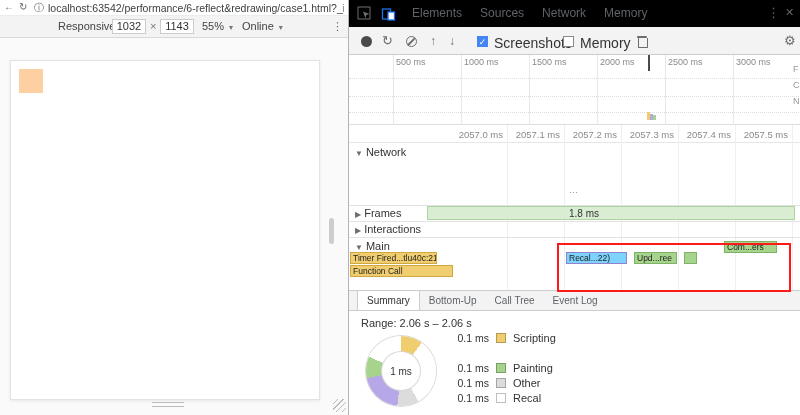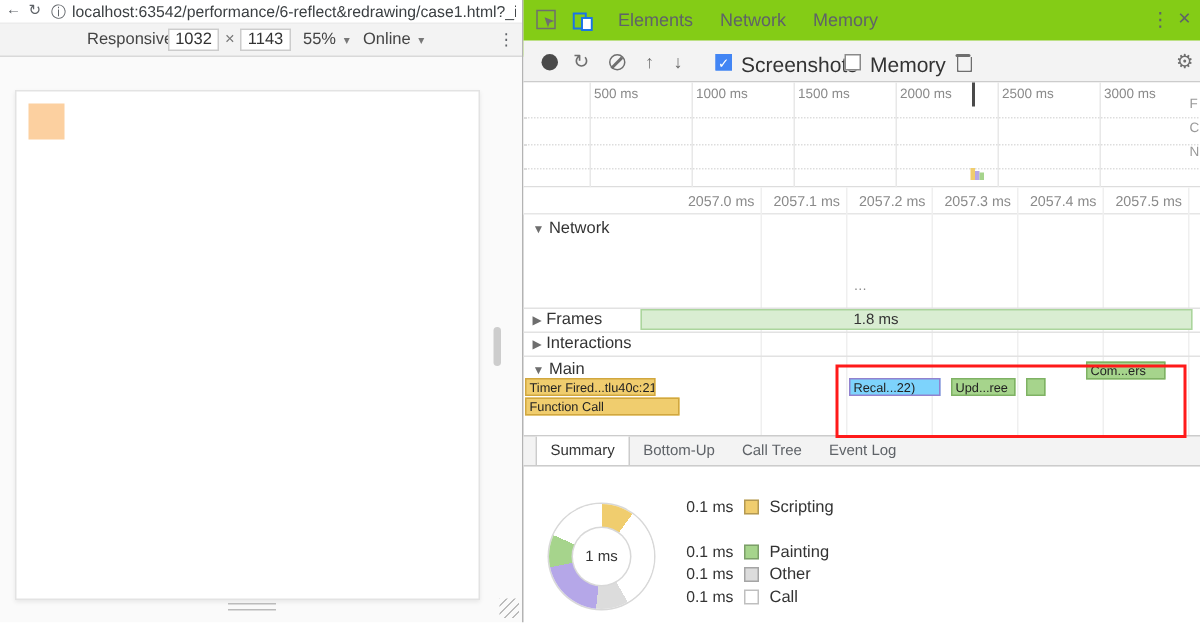--- a/index.html
+++ b/index.html
@@ -15,21 +15,21 @@
   .devicebar .caret{font-size:8px;color:#777;margin-left:2px}
   .dim-input{position:absolute;top:3px;width:34px;height:15px;border:1px solid #ccc;background:#fff;font-size:11px;text-align:center;line-height:13px;color:#333}
   .workspace{position:absolute;left:0;top:38px;width:348px;height:377px;background:#fafafa}
   .page{position:absolute;left:10px;top:22px;width:310px;height:340px;background:#fff;border:1px solid #e3e3e3;box-shadow:0 1px 3px rgba(0,0,0,.08)}
   .orange-box{position:absolute;left:8px;top:8px;width:24px;height:24px;background:#fcd0a0}
   .vthumb{position:absolute;left:329px;top:180px;width:5px;height:26px;background:#cdcdcd;border-radius:3px}
   .hhandle{position:absolute;left:152px;top:364px;width:32px;height:5px;border-top:1px solid #bbb;border-bottom:1px solid #bbb}
   .resize-corner{position:absolute;left:333px;top:361px;width:13px;height:13px;background:repeating-linear-gradient(135deg,transparent 0 3px,#bbb 3px 4px)}
   
   #devtools{position:absolute;left:348px;top:0;width:452px;height:415px;background:#fff;border-left:1px solid #b3b3b3}
-  .tabbar{position:absolute;left:0;top:0;width:452px;height:38px;background:#84cc16;border-bottom:1px solid #ccc}
+  .tabbar{position:absolute;left:0;top:0;width:452px;height:38px;background:#000000;border-bottom:1px solid #ccc}
   .tabs{position:absolute;left:54px;top:0;height:27px;display:flex}
   .tab{padding:0 9px;line-height:26px;font-size:12px;color:#5f6368;white-space:nowrap}
   .tab.active{background:#fff;color:#333;border-left:1px solid #d0d0d0;border-right:1px solid #d0d0d0}
   .tabbar .icnbtn{position:absolute;top:6px}
   .toolbar{position:absolute;left:0;top:27px;width:452px;height:28px;background:#f3f3f3;border-bottom:1px solid #ccc}
   .record{position:absolute;left:12px;top:36px;width:11px;height:11px;border-radius:50%;background:#4a4a4a}
   .glyphbtn{position:absolute;color:#6e6e6e;font-size:13px;line-height:13px}
   .block{position:absolute;left:57px;top:36px;width:11px;height:11px;border:1.5px solid #6e6e6e;border-radius:50%}
   .block:before{content:"";position:absolute;left:-1px;top:3.5px;width:10px;height:1.5px;background:#6e6e6e;transform:rotate(-45deg)}
   .cb{position:absolute;width:11px;height:11px;border:1px solid #8a8a8a;background:#fff;font-size:9px;line-height:10px;text-align:center}
@@ -120,20 +120,21 @@
         </svg>
     </span>
     <span class="icnbtn" style="left:32px">
       <svg width="15" height="15">
           <rect x="1.5" y="3" width="8" height="10" fill="none" stroke="#1a73e8" stroke-width="1.3"></rect>
           <rect x="7" y="6" width="6.5" height="8" fill="#fff" stroke="#1a73e8" stroke-width="1.3"></rect>
         </svg>
     </span>
     <div class="tabs">
       <span class="tab">Elements</span>
+      <span class="tab">Sources</span>
       <span class="tab">Network</span>
       <span class="tab">Memory</span>
 
     </div>
     <span class="icnbtn" style="left:418px;top:5px;font-size:13px;color:#5f6368">⋮</span>
     <span class="icnbtn" style="left:436px;top:6px;font-size:11px;color:#5f6368">✕</span>
   </div>
 
   <div class="toolbar"></div>
   <span class="record"></span>
@@ -208,20 +209,21 @@
   <span class="bar paint" style="left:375px;top:241px;width:53px">Com...ers</span>
   <div class="redbox"></div>
 
   <div class="btabbar">
     <span class="btab active">Summary</span>
     <span class="btab">Bottom-Up</span>
     <span class="btab">Call Tree</span>
     <span class="btab">Event Log</span>
   </div>
 
+  <span class="range-text">Range: 2.06 s – 2.06 s</span>
   <div class="donut">
     <div class="donut-hole">1 ms</div>
   </div>
 
   <div class="legend-row" style="top:331px">
     <span class="legend-val">0.1 ms</span>
     <span class="sw sw-script"></span>
     <span class="legend-label">Scripting</span>
   </div>
   <div class="legend-row" style="top:361px">
@@ -230,15 +232,15 @@
     <span class="legend-label">Painting</span>
   </div>
   <div class="legend-row" style="top:376px">
     <span class="legend-val">0.1 ms</span>
     <span class="sw sw-other"></span>
     <span class="legend-label">Other</span>
   </div>
   <div class="legend-row" style="top:391px">
     <span class="legend-val">0.1 ms</span>
     <span class="sw sw-idle"></span>
-    <span class="legend-label">Call</span>
+    <span class="legend-label">Recal</span>
   </div>
 </section>
 
 </body></html>

